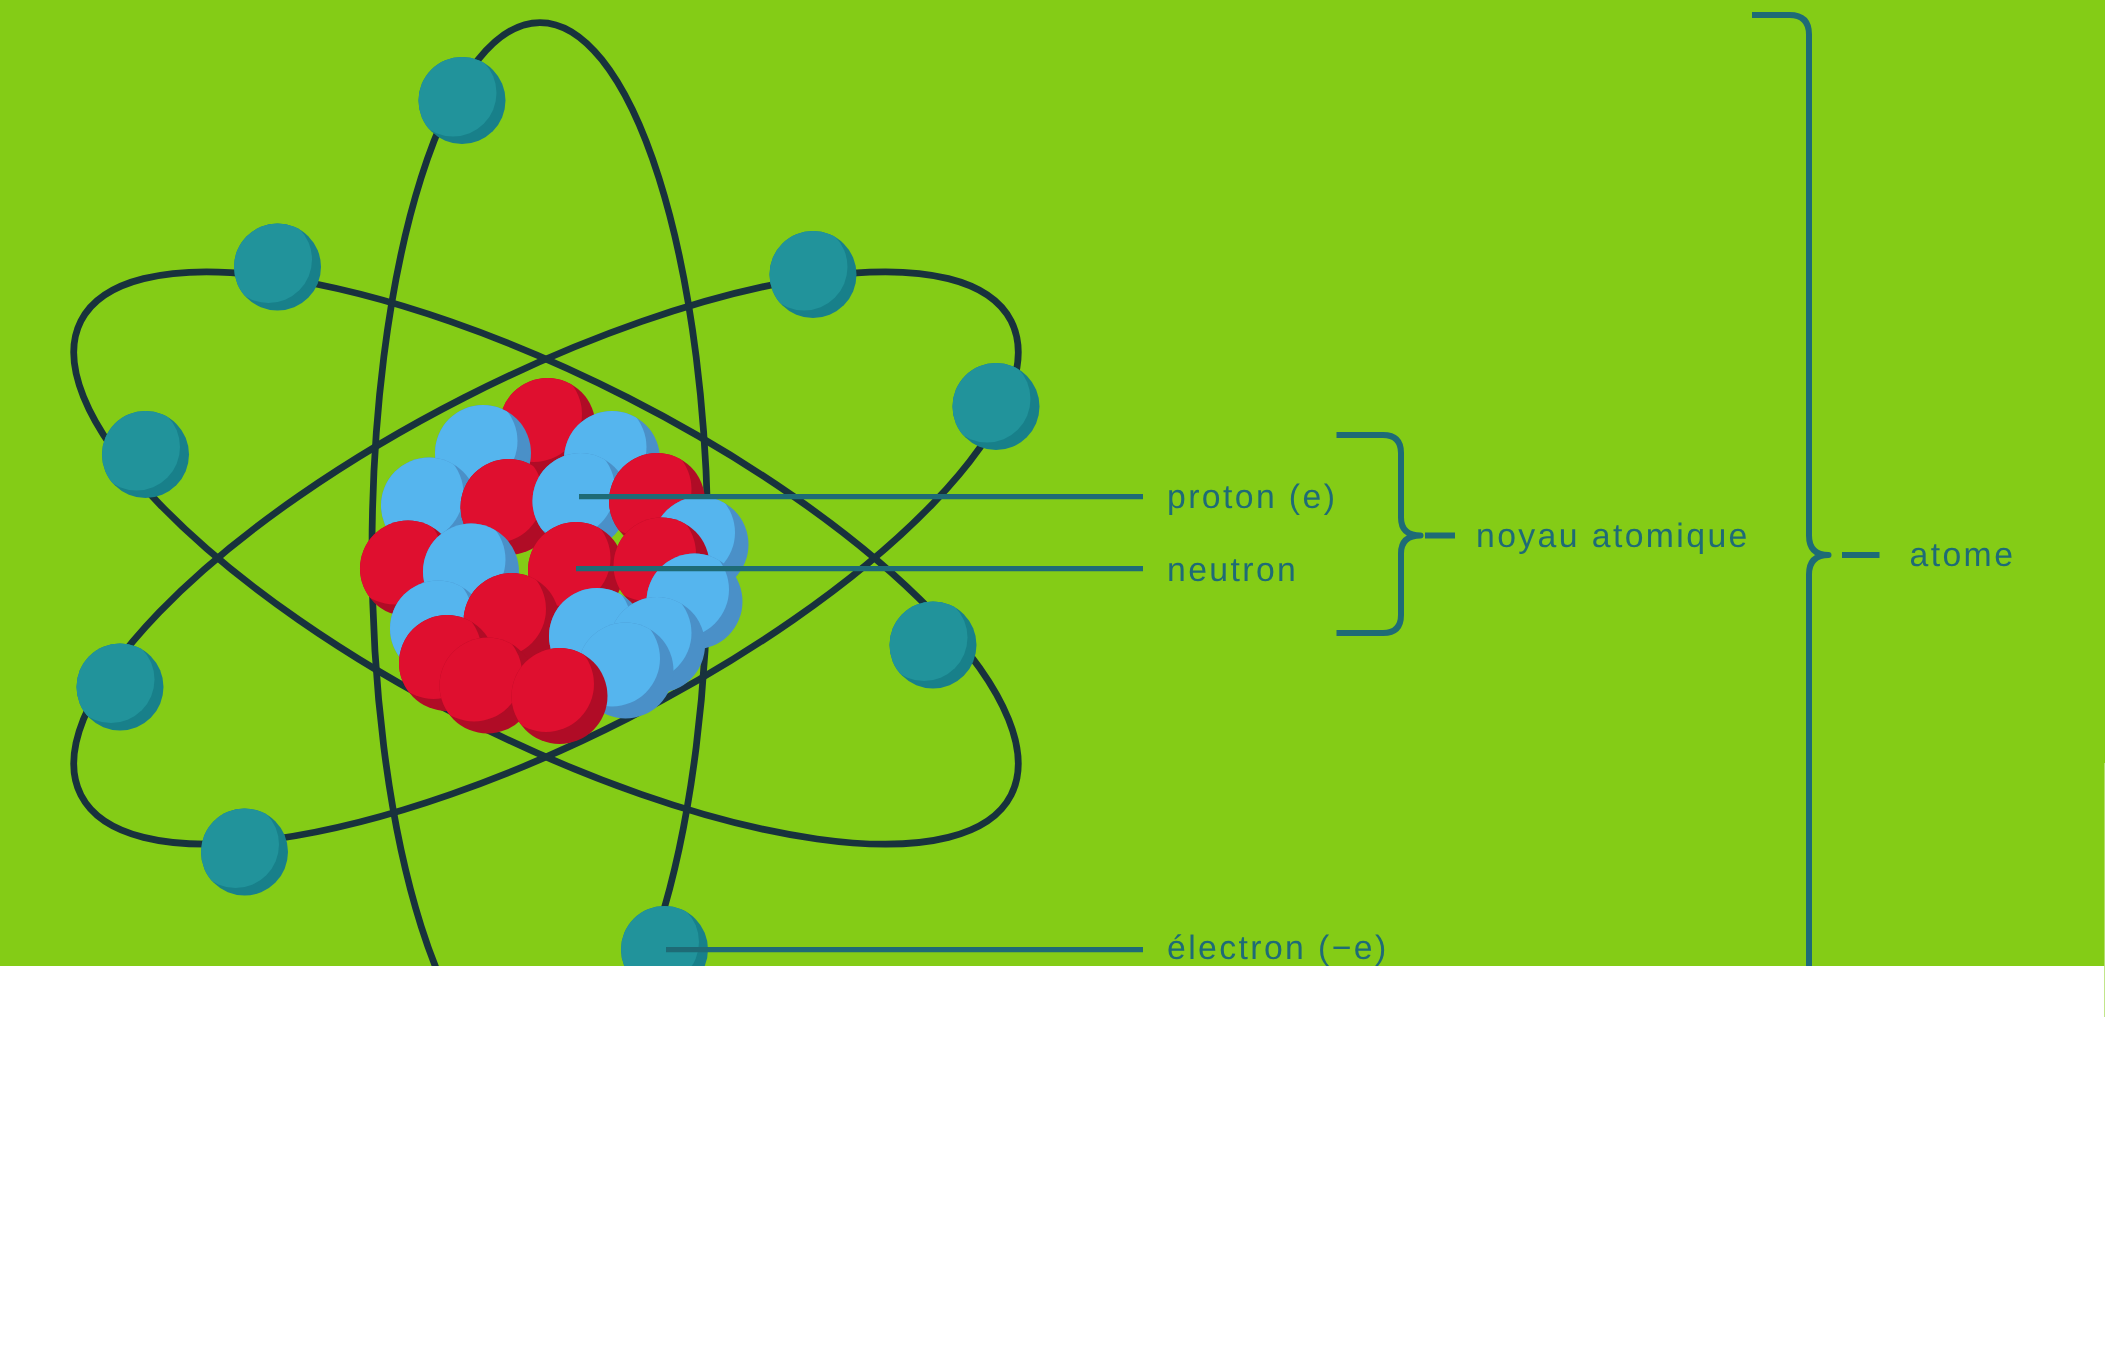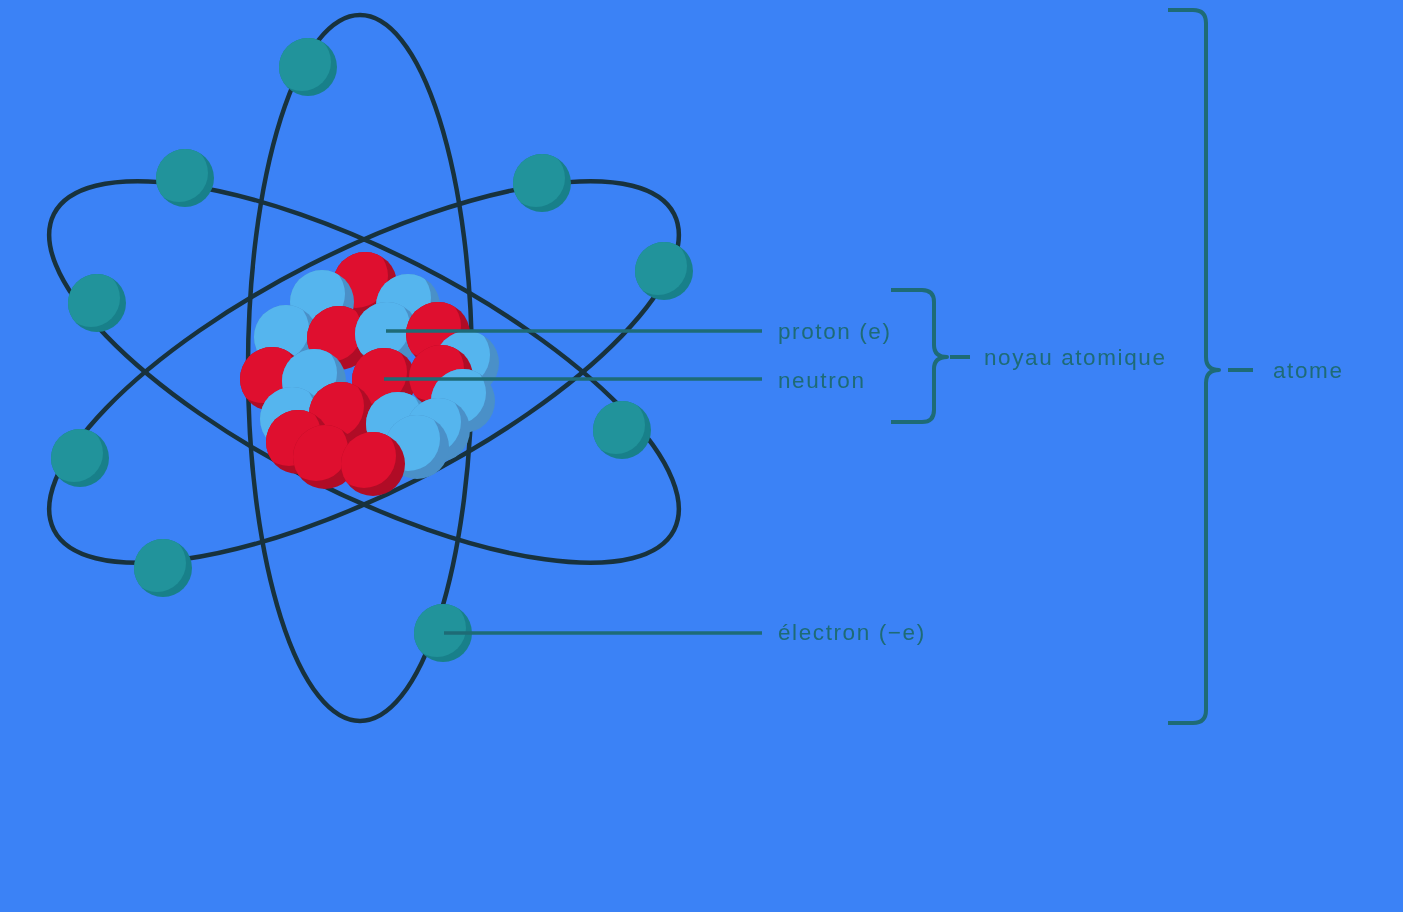--- a/index.html
+++ b/index.html
@@ -1,21 +1,21 @@
 <!DOCTYPE html>
 <html><head>
 <meta charset="utf-8">
 <style>
   html, body { margin: 0; padding: 0; }
   body { background: #ffffff; }
   .stage {
     position: relative;
     width: 1403px;
-    height: 912px;
-    background: #3b82f6;
+    height: 644px;
+    background: #84cc16;
     overflow: hidden;
     text-decoration: underline;
   }
   svg { display: block; }
   text.lbl {
     font-family: "Liberation Sans", sans-serif;
     font-size: 22.5px;
     letter-spacing: 1.6px;
     font-weight: 400;
   }

